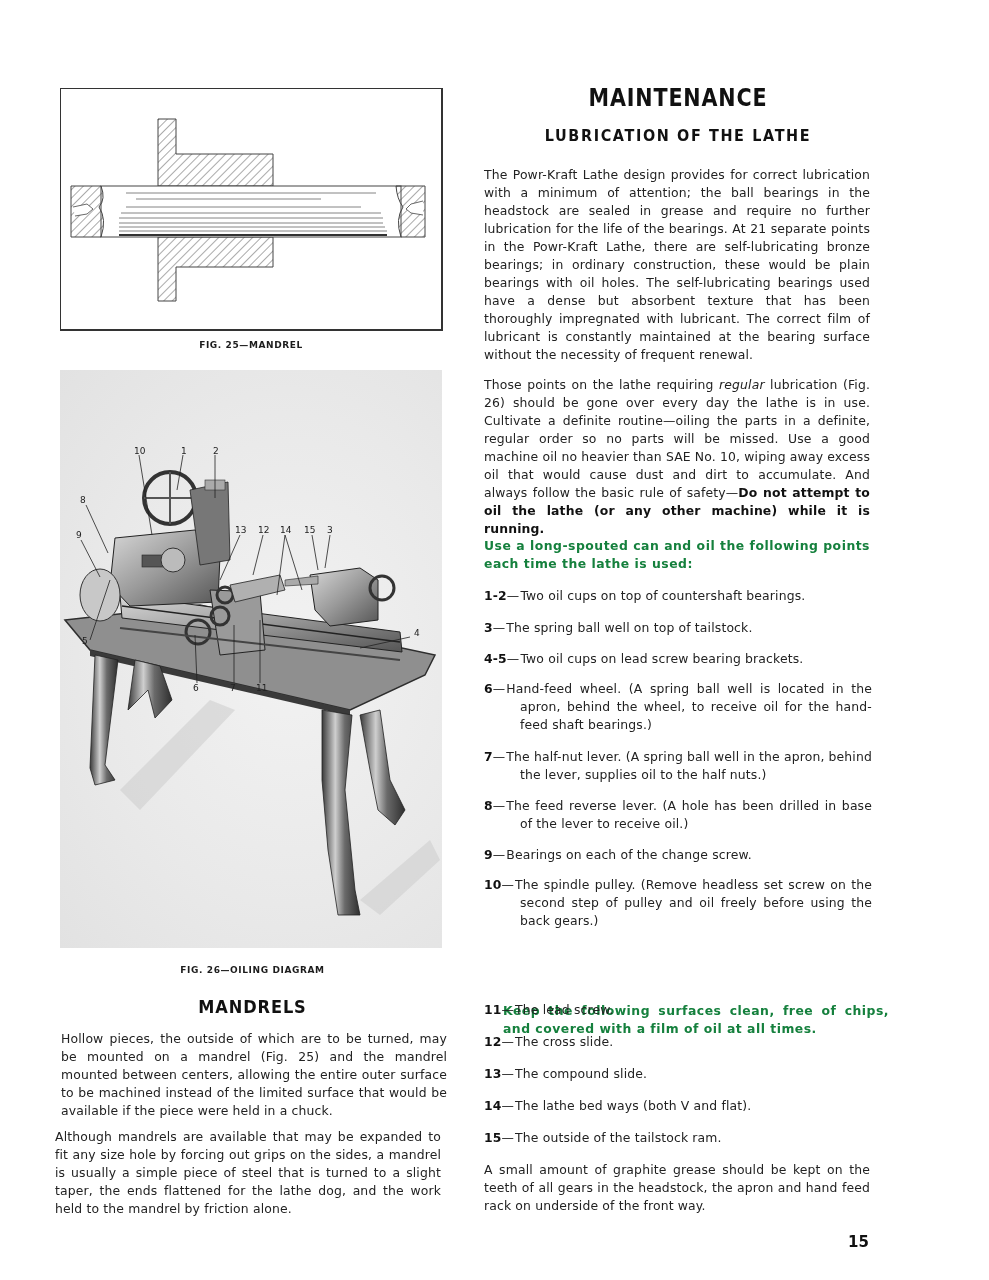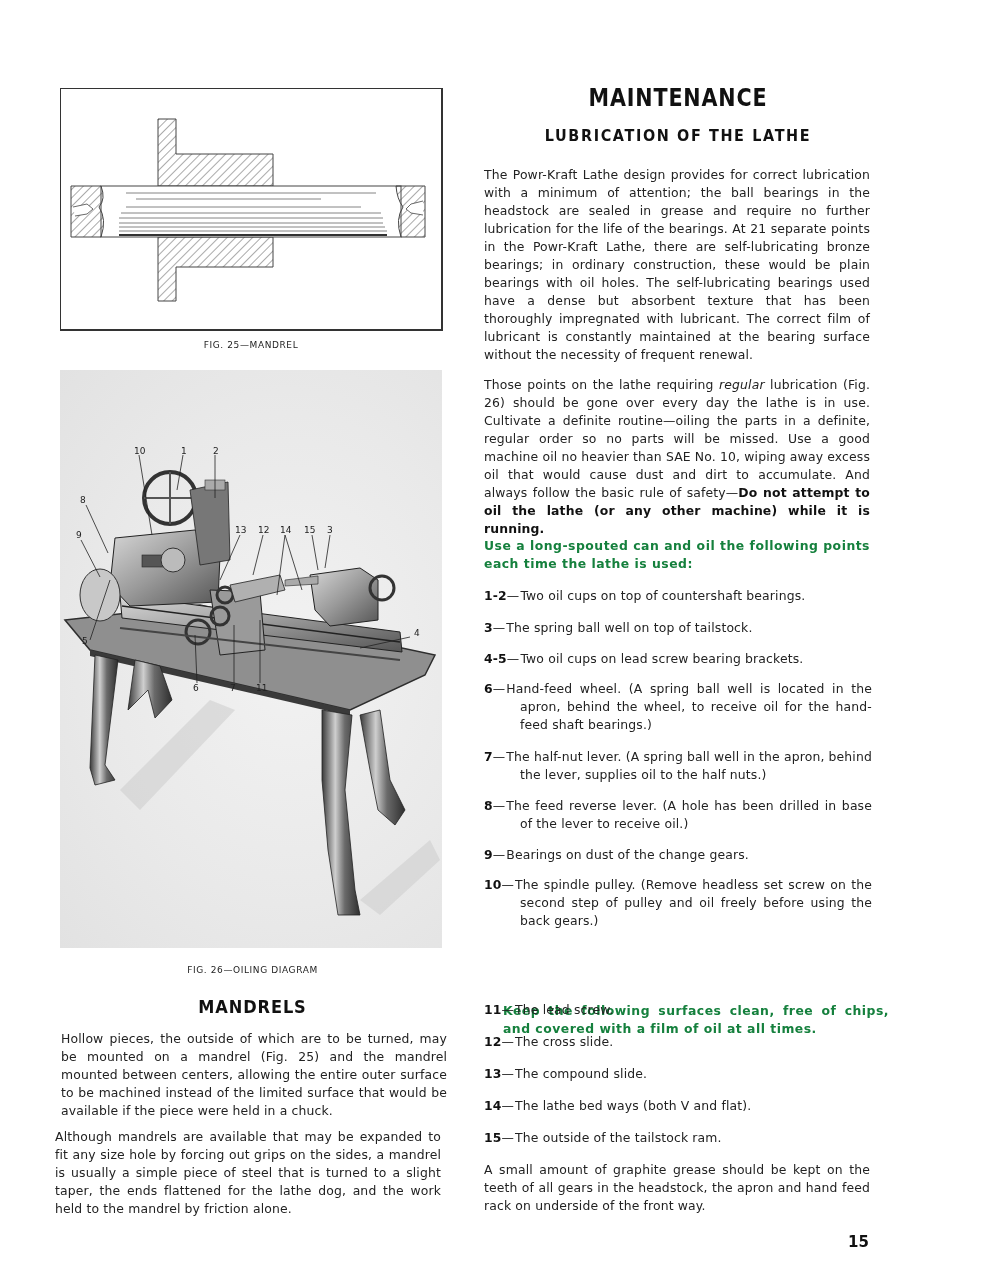--- a/index.html
+++ b/index.html
@@ -9,21 +9,21 @@
   }
 
   
   .fig25 {
     position: absolute; left: 60px; top: 88px; width: 380px; height: 240px;
     border: 1.5px solid #333; border-right-width: 2px; border-bottom-width: 2px;
     background: #fff;
   }
   .fig25 svg { position: absolute; left: 0; top: 0; width: 100%; height: 100%; }
   .caption {
-    position: absolute; font-size: 9px; font-weight: normal; letter-spacing: 0.6px;
+    position: absolute; font-size: 9px; font-weight: bold; letter-spacing: 0.6px;
     text-align: center; color: #1c1c1c;
   }
   .cap25 { left: 60px; top: 340px; width: 382px; }
   .cap26 { left: 60px; top: 965px; width: 385px; }
 
   
   .fig26 {
     position: absolute; left: 60px; top: 370px; width: 382px; height: 578px;
     background: radial-gradient(ellipse at 60% 50%, #f2f2f2 0%, #e9e9e9 60%, #e2e2e2 100%);
   }
@@ -210,21 +210,21 @@
 <div class="txt" style="left:484px; top:376px; width:386px;"><span>Those points on the lathe requiring </span><i>regular</i><span> lubrication (Fig. 26) should be gone over every day the lathe is in use. Cultivate a definite routine—oiling the parts in a definite, regular order so no parts will be missed. Use a good machine oil no heavier than SAE No. 10, wiping away excess oil that would cause dust and dirt to accumulate. And always follow the basic rule of safety—</span><b>Do not attempt to oil the lathe (or any other machine) while it is running.</b></div>
 
 <div class="txt boldblock" style="left:484px; top:537px; width:386px;">Use a long-spouted can and oil the following points each time the lathe is used:</div>
 
 <div class="item" style="top:587px"><span class="num">1-2</span><span class="dash">—</span><span>Two oil cups on top of countershaft bearings.</span></div>
 <div class="item" style="top:619px"><span class="num">3</span><span class="dash">—</span><span>The spring ball well on top of tailstock.</span></div>
 <div class="item" style="top:650px"><span class="num">4-5</span><span class="dash">—</span><span>Two oil cups on lead screw bearing brackets.</span></div>
 <div class="item hang" style="top:680px"><span class="num">6</span><span class="dash">—</span><span>Hand-feed wheel. (A spring ball well is located in the apron, behind the wheel, to receive oil for the hand-feed shaft bearings.)</span></div>
 <div class="item hang" style="top:748px"><span class="num">7</span><span class="dash">—</span><span>The half-nut lever. (A spring ball well in the apron, behind the lever, supplies oil to the half nuts.)</span></div>
 <div class="item hang" style="top:797px"><span class="num">8</span><span class="dash">—</span><span>The feed reverse lever. (A hole has been drilled in base of the lever to receive oil.)</span></div>
-<div class="item" style="top:846px"><span class="num">9</span><span class="dash">—</span><span>Bearings on dust of the change gears.</span></div>
+<div class="item" style="top:846px"><span class="num">9</span><span class="dash">—</span><span>Bearings on each of the change screw.</span></div>
 <div class="item hang" style="top:876px"><span class="num">10</span><span class="dash">—</span><span>The spindle pulley. (Remove headless set screw on the second step of pulley and oil freely before using the back gears.)</span></div>
 
 <div class="txt boldblock" style="left:484px; top:1002px; width:386px;margin-left:19px;">Keep the following surfaces clean, free of chips, and covered with a film of oil at all times.</div>
 
 <div class="item" style="top:1001px"><span class="num">11</span><span class="dash">—</span><span>The lead screw.</span></div>
 <div class="item" style="top:1033px"><span class="num">12</span><span class="dash">—</span><span>The cross slide.</span></div>
 <div class="item" style="top:1065px"><span class="num">13</span><span class="dash">—</span><span>The compound slide.</span></div>
 <div class="item" style="top:1097px"><span class="num">14</span><span class="dash">—</span><span>The lathe bed ways (both V and flat).</span></div>
 <div class="item" style="top:1129px"><span class="num">15</span><span class="dash">—</span><span>The outside of the tailstock ram.</span></div>
 

